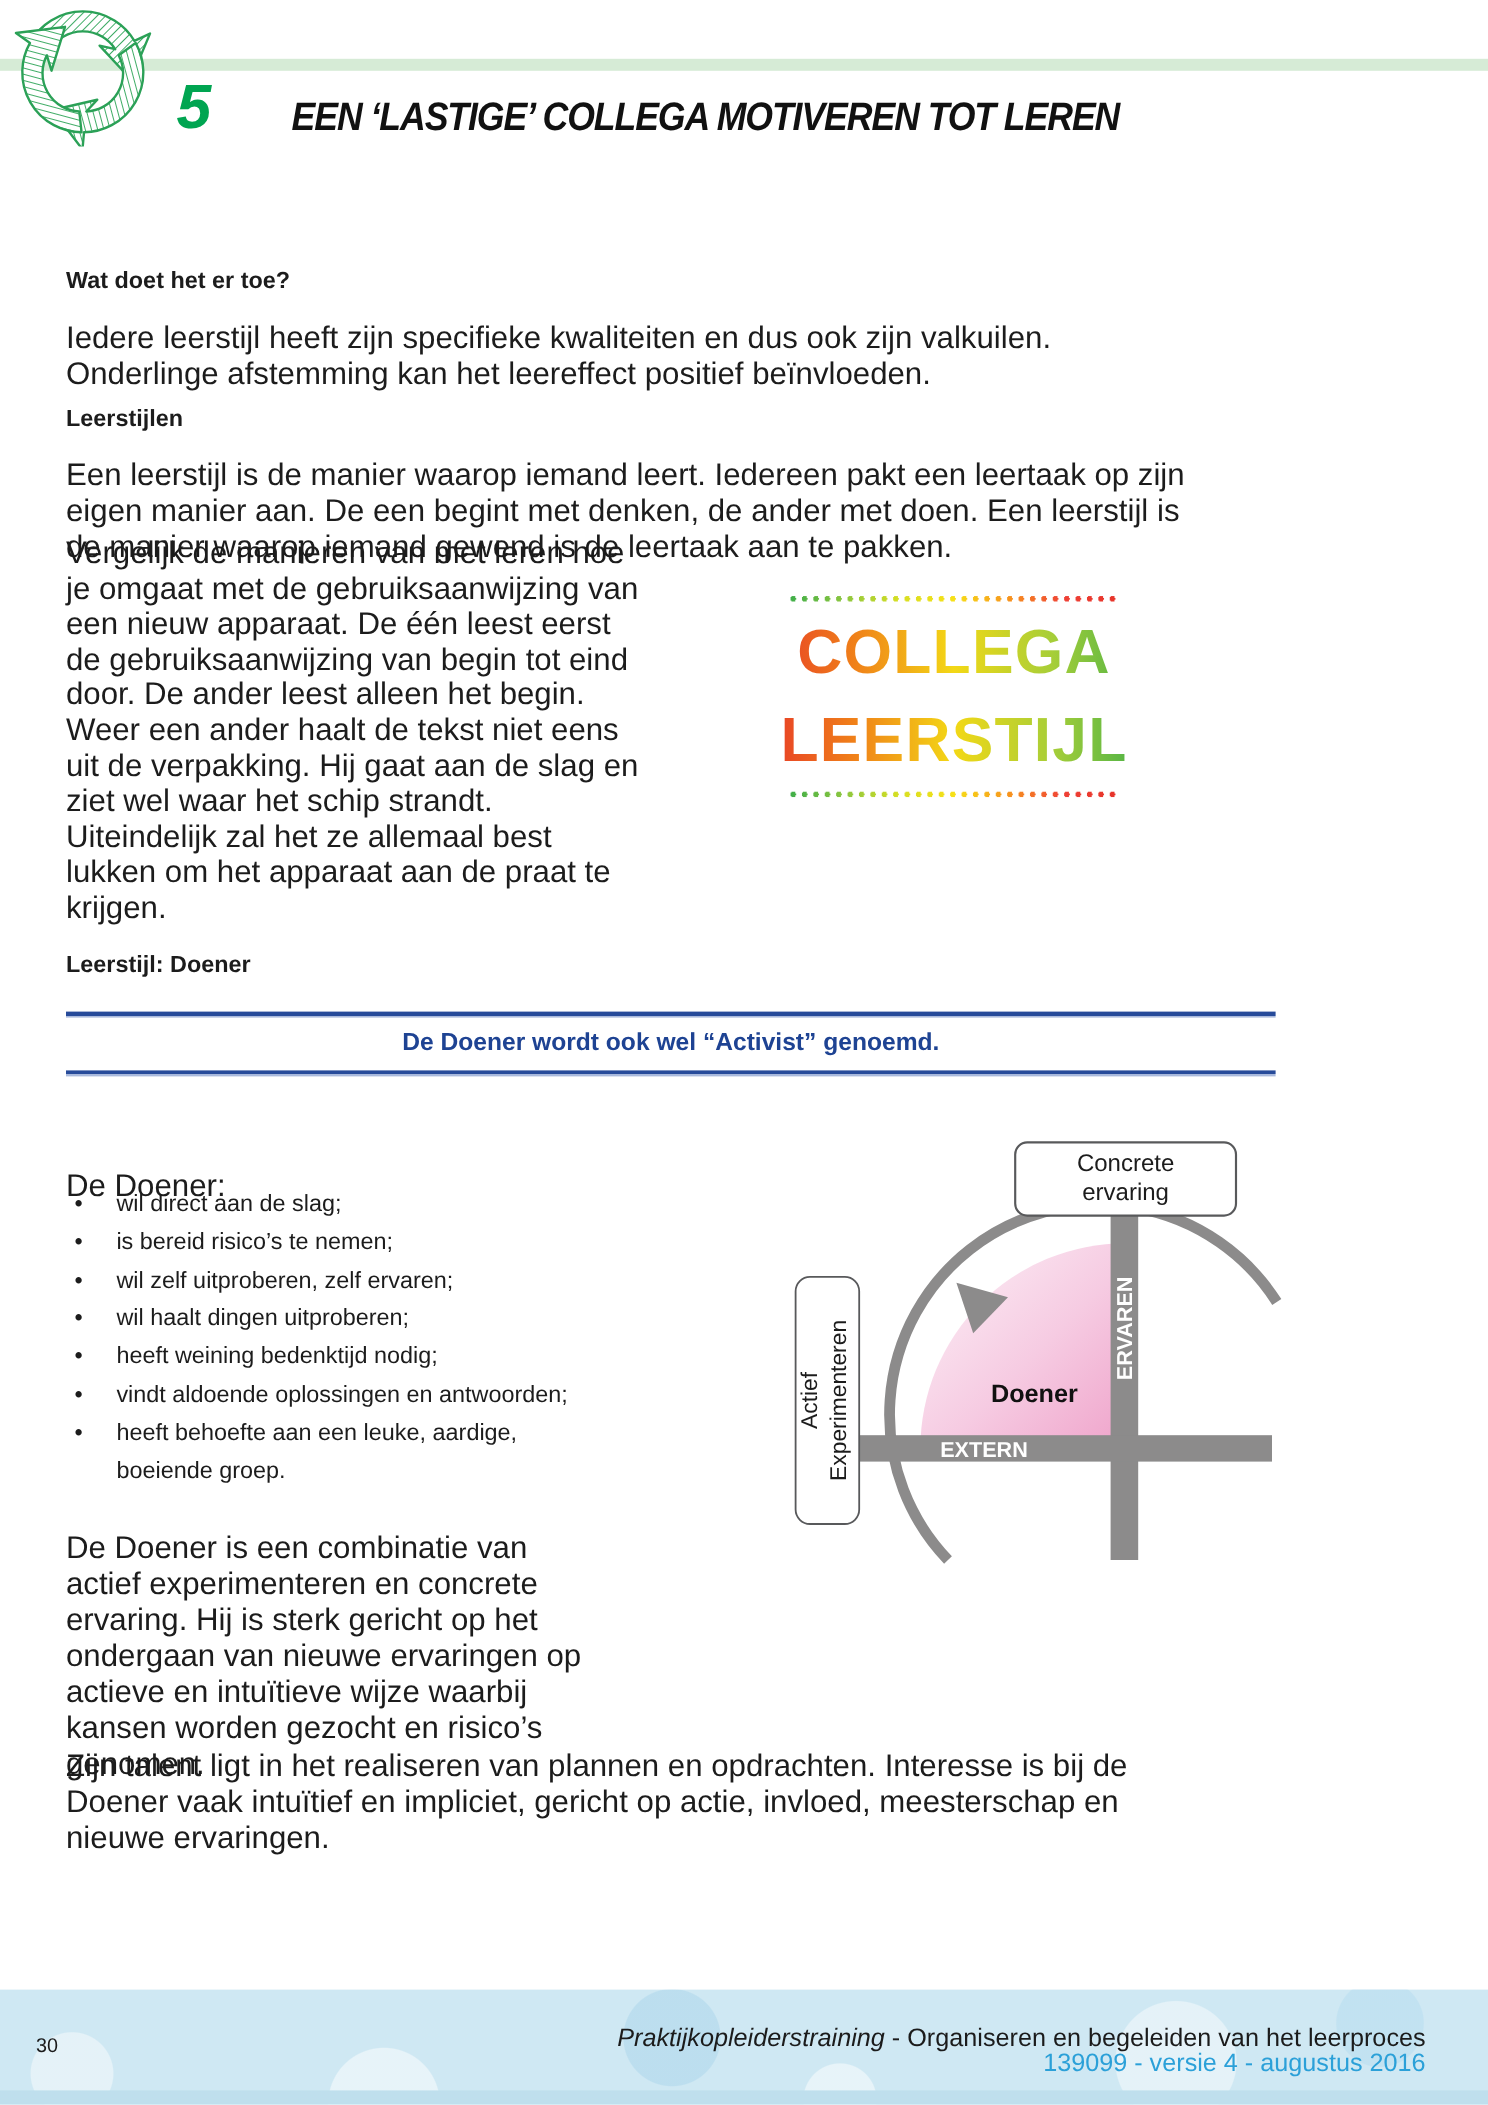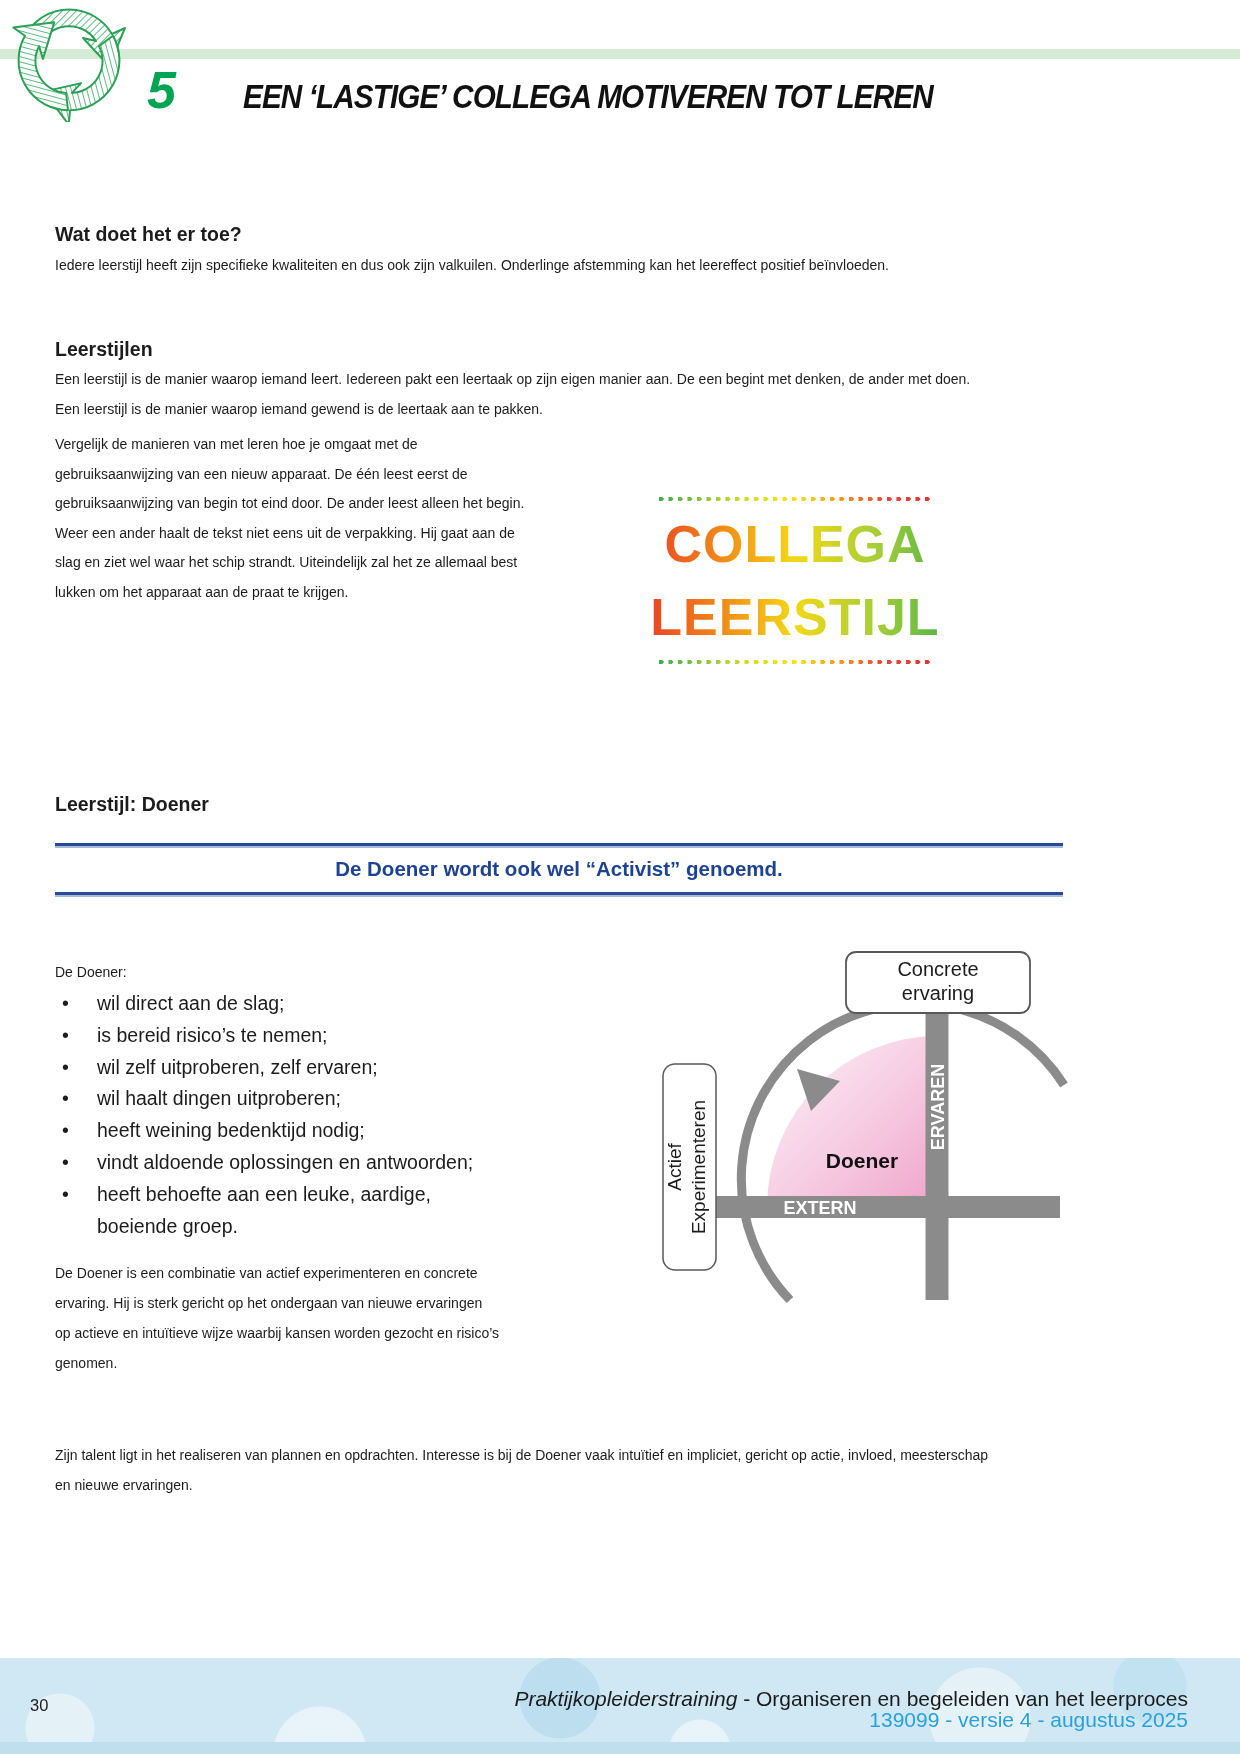--- a/index.html
+++ b/index.html
@@ -10,21 +10,21 @@
   
   .green-band{top:49px;left:0;width:1240px;height:10px;background:#d6ebd6;}
   .logo{top:0;left:0;}
   .chapter-num{left:147px;top:60px;font-size:52px;font-weight:bold;font-style:italic;color:#00a551;}
   .page-title{left:243px;top:78px;font-size:33px;font-weight:bold;font-style:italic;
               letter-spacing:-1px;white-space:nowrap;color:#111;
               transform:scaleX(.9);transform-origin:left top;}
 
   
   .h{font-size:19.5px;font-weight:bold;line-height:29px;}
-  .p{font-size:14px;line-height:30px;}
+  .p{font-size:26px;line-height:30px;margin-top:16px;}
   .h-wat{left:55px;top:220px;}
   .p-wat{left:55px;top:250px;width:935px;}
   .h-leer{left:55px;top:335px;}
   .p-leer{left:55px;top:364px;width:935px;}
   .p-verg{left:55px;top:430px;width:480px;line-height:29.6px;}
 
   
   .wordart{left:630px;top:496px;width:330px;text-align:center;}
   .dots{height:6px;margin:0 28px;
     background:linear-gradient(to right,#3fae49,#8cc63f,#d7df23,#f7e017,#f7941d,#ef4136,#e63329);
@@ -167,17 +167,17 @@
   </svg>
 
   <div class="abs p p-combi">De Doener is een combinatie van actief experimenteren en concrete ervaring. Hij is sterk gericht op het ondergaan van nieuwe ervaringen op actieve en intuïtieve wijze waarbij kansen worden gezocht en risico’s genomen.</div>
   <div class="abs p p-talent">Zijn talent ligt in het realiseren van plannen en opdrachten. Interesse is bij de Doener vaak intuïtief en impliciet, gericht op actie, invloed, meesterschap en nieuwe ervaringen.</div>
 
   <div class="abs footer">
     <div class="footer-strip"></div>
     <div class="page-num">30</div>
     <div class="footer-right">
       <div><span class="it">Praktijkopleiderstraining</span><span> - Organiseren en begeleiden van het leerproces</span></div>
-      <div class="footer-version">139099 - versie 4 - augustus 2025</div>
+      <div class="footer-version">139099 - versie 4 - augustus 2016</div>
     </div>
   </div>
 
 </div>
 
 </body></html>

